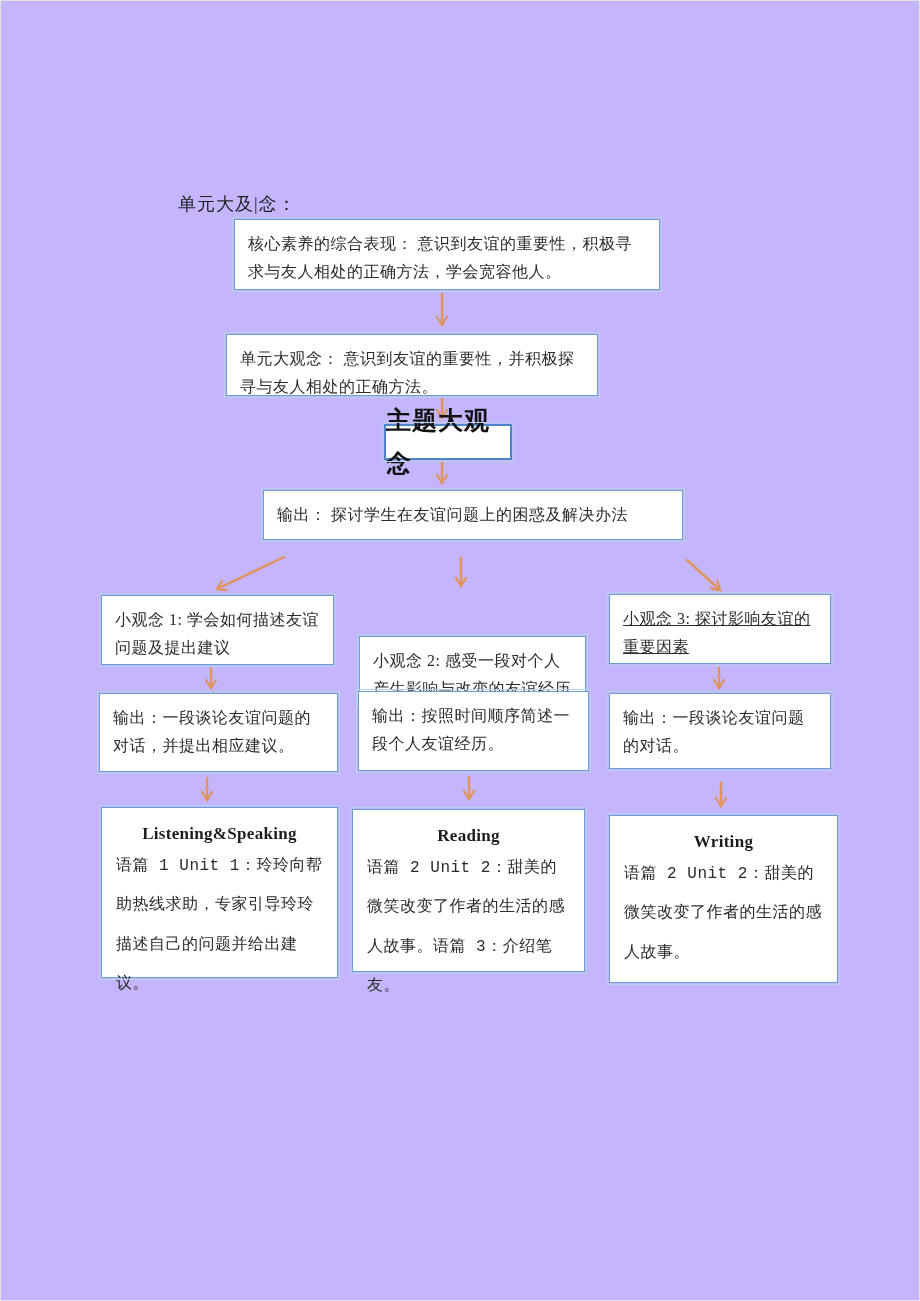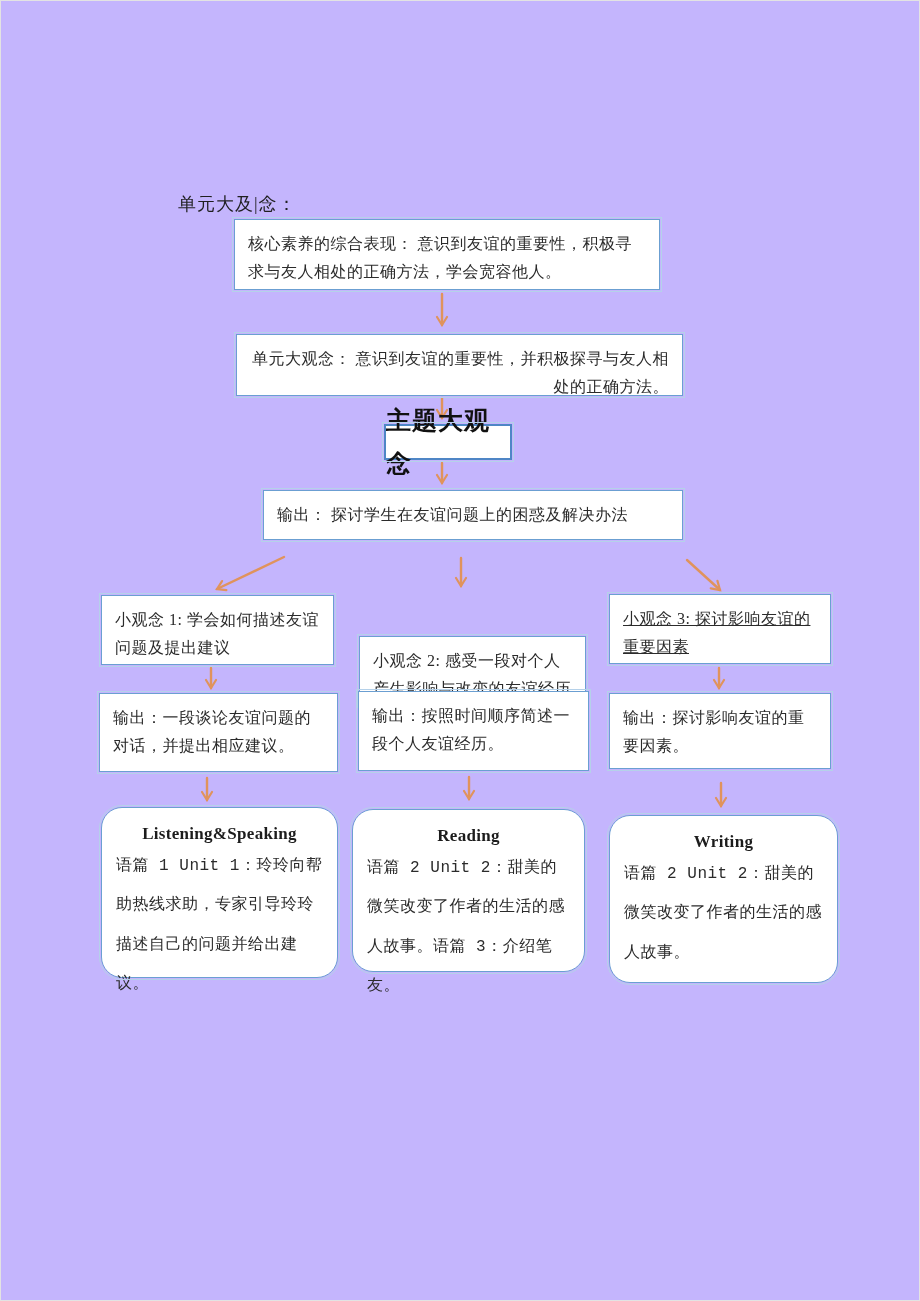--- a/index.html
+++ b/index.html
@@ -11,35 +11,35 @@
   .heading{
     position:absolute;left:177px;top:191px;font-size:18px;letter-spacing:1px;color:#1f1f1f;
   }
   .wbox{
     position:absolute;box-sizing:border-box;background:#ffffff;
     border:1px solid #6b9fd2;outline:1px solid #b5d1e9;outline-offset:1px;
     font-size:16px;line-height:1.72;padding:10px 13px;color:#2b2b2b;
     letter-spacing:0.5px;
   }
   .box-core   {left:233px;top:218px;width:426px;height:71px;}
-  .box-unit   {left:235px;top:333px;width:447px;height:62px;text-align:right;}
+  .box-unit   {left:225px;top:333px;width:372px;height:62px;}
   .box-theme  {
     left:383px;top:423px;width:128px;height:36px;
     border:2px solid #4f86c6;display:flex;align-items:center;justify-content:center;
     font-size:25px;font-weight:bold;color:#111;padding:0;letter-spacing:1px;
     font-family:"Liberation Sans","DejaVu Sans",sans-serif;
   }
   .box-output {left:262px;top:489px;width:420px;height:50px;display:flex;align-items:center;}
   .box-c1{left:100px;top:594px;width:233px;height:70px;}
   .box-c2{left:358px;top:628px;width:227px;height:70px;margin-top:7px;}
   .box-c3{left:608px;top:593px;width:222px;height:70px;text-decoration:underline;}
   .box-o1{left:98px; top:692px;width:239px;height:79px;}
   .box-o2{left:357px;top:690px;width:231px;height:80px;}
   .box-o3{left:608px;top:692px;width:222px;height:76px;}
-  .skillbox{padding:12px 14px;line-height:2.45;border-radius:21px;}
+  .skillbox{padding:12px 14px;line-height:2.45;}
   .box-s1{left:100px;top:806px;width:237px;height:171px;}
   .box-s2{left:351px;top:808px;width:233px;height:163px;}
   .box-s3{left:608px;top:814px;width:229px;height:168px;}
   .skill-title{
     text-align:center;font-weight:600;font-size:17px;line-height:1.6;color:#1c1c1c;
     font-family:"Liberation Serif","DejaVu Serif",serif;letter-spacing:0.3px;
   }
   .skill-body{font-size:16px;font-family:Liberation Mono, monospace;}
   #arrow-layer{position:absolute;left:0;top:0;width:920px;height:1301px;pointer-events:none;}
 </style>
@@ -98,21 +98,21 @@
     <span>小观念 3: 探讨影响友谊的重要因素</span>
   </div>
 
   <div class="wbox box-o2">
     <span>输出：按照时间顺序简述一段个人友谊经历。</span>
   </div>
   <div class="wbox box-o1">
     <span>输出：一段谈论友谊问题的对话，并提出相应建议。</span>
   </div>
   <div class="wbox box-o3">
-    <span>输出：探讨影响友谊的重要因素。</span>
+    <span>输出：一段谈论友谊问题的对话。</span>
   </div>
 
   <div class="wbox skillbox box-s1">
     <div class="skill-title">Listening&amp;Speaking</div>
     <div class="skill-body">语篇 1 Unit 1：玲玲向帮助热线求助，专家引导玲玲描述自己的问题并给出建议。</div>
   </div>
   <div class="wbox skillbox box-s2">
     <div class="skill-title">Reading</div>
     <div class="skill-body">语篇 2 Unit 2：甜美的微笑改变了作者的生活的感人故事。语篇 3：介绍笔友。</div>
   </div>

